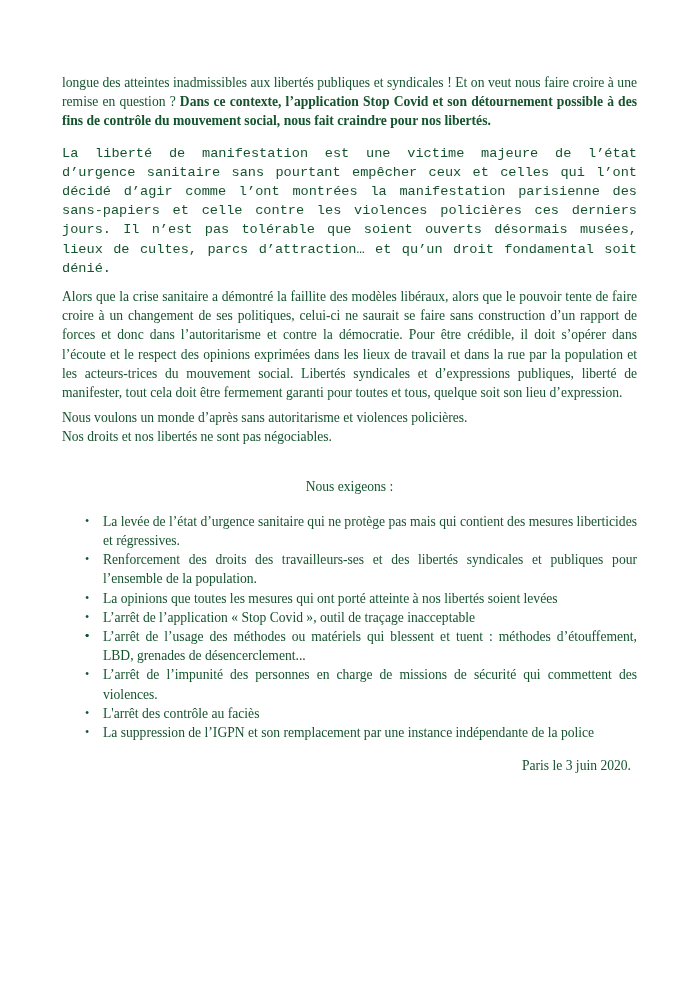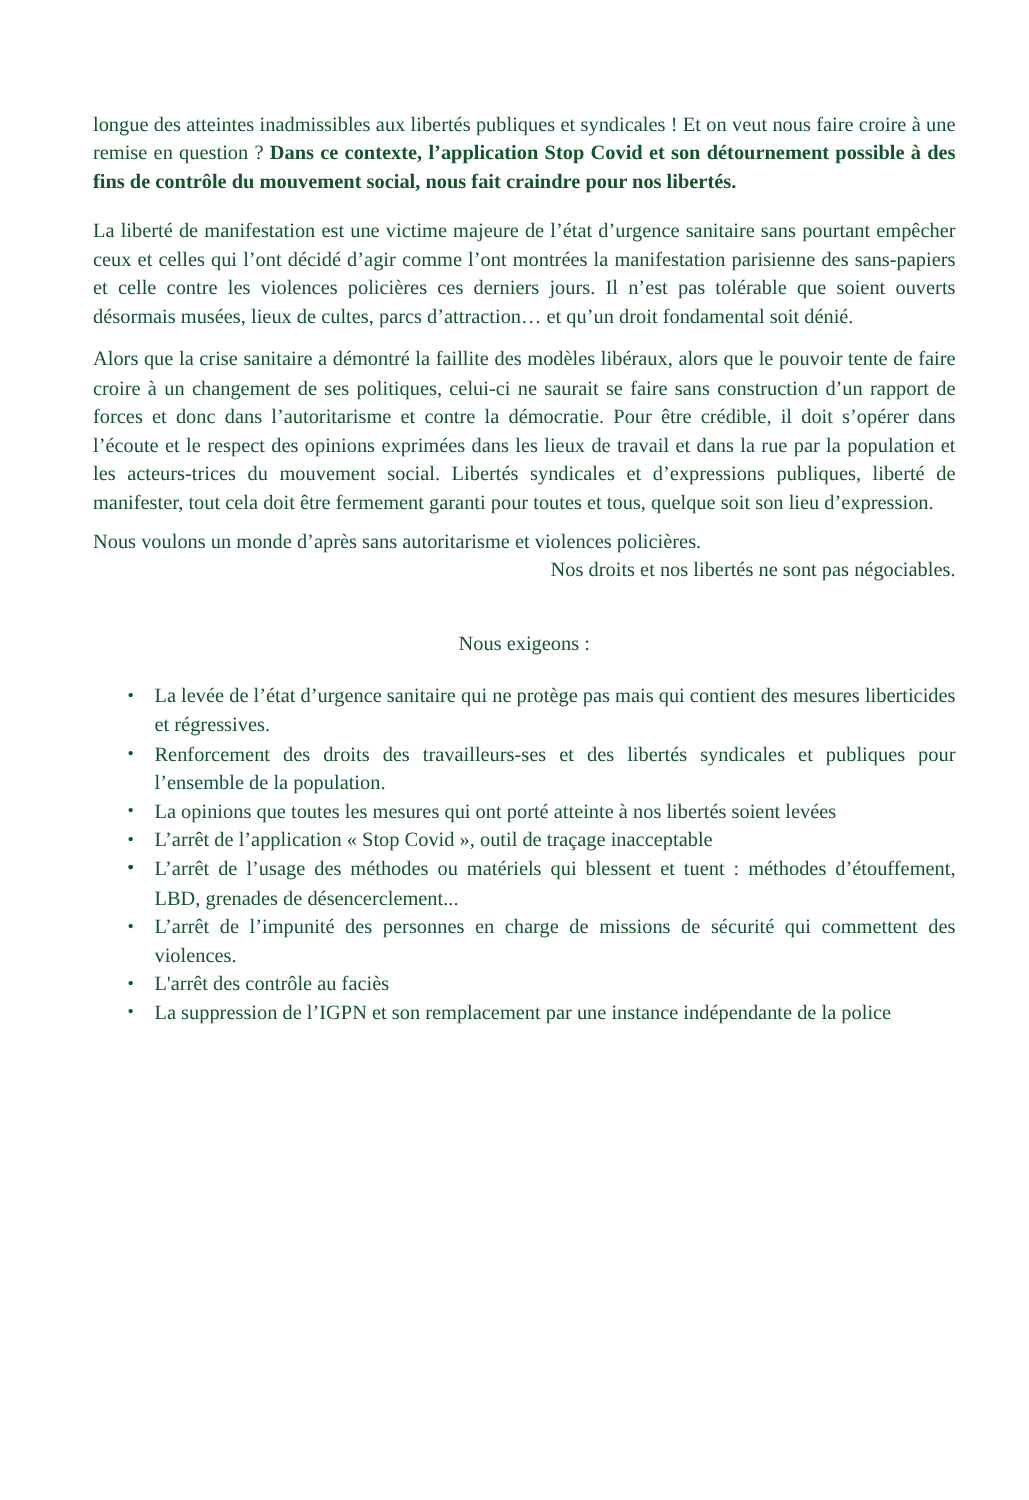--- a/index.html
+++ b/index.html
@@ -21,21 +21,21 @@
     left: 62px;
     top: 73px;
     width: 575px;
     font-size: 13.6px;
     line-height: 19.2px;
     text-align: justify;
   }
   .para {
     margin: 0 0 13px 0;
   }
-  .para.p2 { margin-bottom: 9px; }
+  .para.p2 { margin-bottom: 9px; font-family: Liberation Mono, monospace; }
   .para.p3 { margin-bottom: 6px; }
   .para.p4 { margin-bottom: 30px; }
   .bold-run {
     font-weight: bold;
   }
   .line { text-align: left; }
   .intro {
     margin: 0 0 16px 0;
     text-align: center;
   }
@@ -68,33 +68,34 @@
   <div class="content">
 
     <p class="para p1"><span>longue des atteintes inadmissibles aux libertés publiques et syndicales ! Et on veut nous faire croire à une remise en question ? </span><span class="bold-run">Dans ce contexte, l’application Stop Covid et son détournement possible à des fins de contrôle du mouvement social, nous fait craindre pour nos libertés.</span></p>
 
     <p class="para p2">La liberté de manifestation est une victime majeure de l’état d’urgence sanitaire sans pourtant empêcher ceux et celles qui l’ont décidé d’agir comme l’ont montrées la manifestation parisienne des sans-papiers et celle contre les violences policières ces derniers jours. Il n’est pas tolérable que soient ouverts désormais musées, lieux de cultes, parcs d’attraction… et qu’un droit fondamental soit dénié.</p>
 
     <p class="para p3">Alors que la crise sanitaire a démontré la faillite des modèles libéraux, alors que le pouvoir tente de faire croire à un changement de ses politiques, celui-ci ne saurait se faire sans construction d’un rapport de forces et donc dans l’autoritarisme et contre la démocratie. Pour être crédible, il doit s’opérer dans l’écoute et le respect des opinions exprimées dans les lieux de travail et dans la rue par la population et les acteurs-trices du mouvement social. Libertés syndicales et d’expressions publiques, liberté de manifester, tout cela doit être fermement garanti pour toutes et tous, quelque soit son lieu d’expression.</p>
 
     <p class="para p4">
       <span class="line" style="display:block;">Nous voulons un monde d’après sans autoritarisme et violences policières.</span>
-      <span class="line" style="display:block;text-align:right;">Nos droits et nos libertés ne sont pas négociables.</span>
+      <span class="line" style="display:block;">Nos droits et nos libertés ne sont pas négociables.</span>
     </p>
 
     <p class="intro">Nous exigeons :</p>
 
     <ul class="demands">
       <li><span class="bullet">•</span><span>La levée de l’état d’urgence sanitaire qui ne protège pas mais qui contient des mesures liberticides et régressives.</span></li>
       <li><span class="bullet">•</span><span>Renforcement des droits des travailleurs-ses et des libertés syndicales et publiques pour l’ensemble de la population.</span></li>
       <li><span class="bullet">•</span><span>La opinions que toutes les mesures qui ont porté atteinte à nos libertés soient levées</span></li>
       <li><span class="bullet">•</span><span>L’arrêt de l’application « Stop Covid », outil de traçage inacceptable</span></li>
       <li><span class="bullet">•</span></li>
       <li><span class="bullet">•</span></li>
       <li><span class="bullet">•</span><span>L’arrêt de l’usage des méthodes ou matériels qui blessent et tuent : méthodes d’étouffement, LBD, grenades de désencerclement...</span></li>
       <li><span class="bullet">•</span><span>L’arrêt de l’impunité des personnes en charge de missions de sécurité qui commettent des violences.</span></li>
       <li><span class="bullet">•</span><span>L'arrêt des contrôle au faciès</span></li>
       <li><span class="bullet">•</span><span>La suppression de l’IGPN et son remplacement par une instance indépendante de la police</span></li>
     </ul>
 
+    <p class="date-line">Paris le 3 juin 2020.</p>
 
   </div>
 </div>
 
 </body></html>

